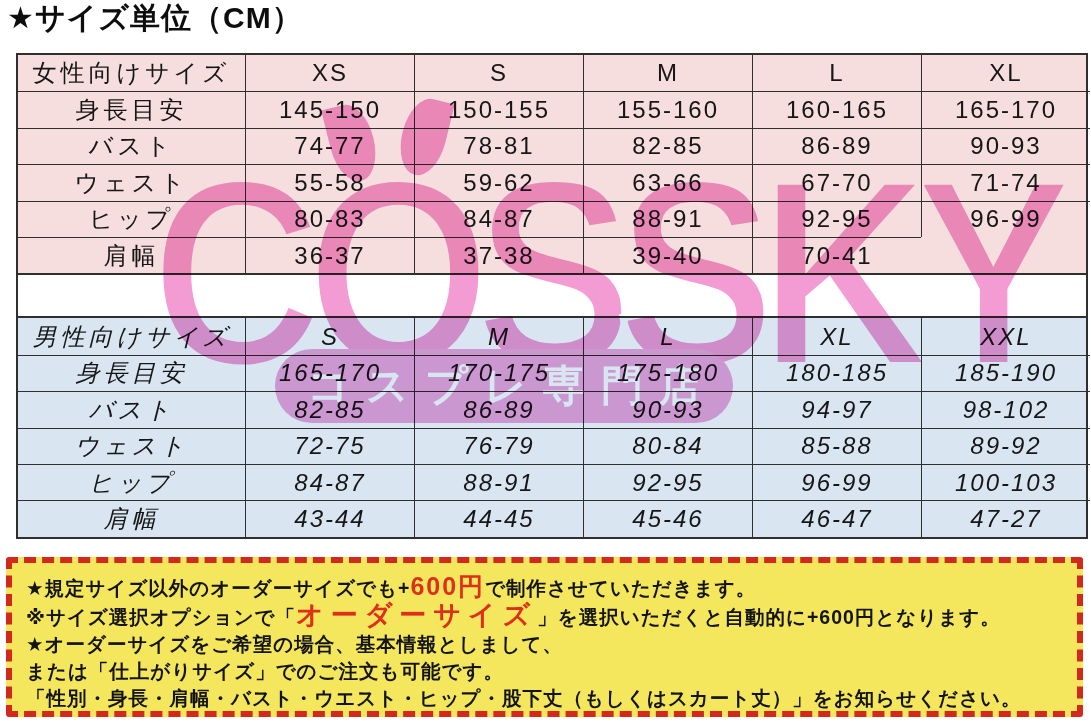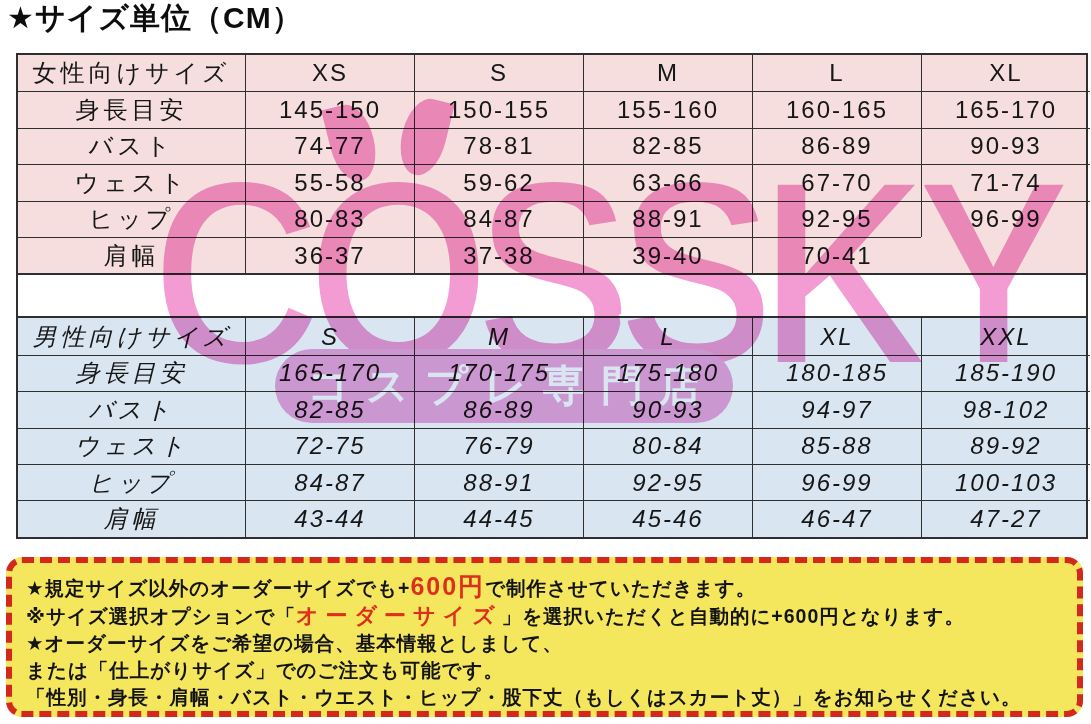--- a/index.html
+++ b/index.html
@@ -14,27 +14,27 @@
               border-left:1px solid #2f2f2f;border-top:1px solid #2f2f2f;
               font-size:24px;letter-spacing:2px;white-space:nowrap;overflow:hidden;color:#161616;}
   .size-table .cell:nth-child(-n+6){border-top:none;}
   .size-table .cell:nth-child(6n+1){border-left:none;}
   .size-table .cell.lab{letter-spacing:4px;}
   #women-table{background:#f5dedd;}
   #men-table{background:#d9e6f2;font-style:italic;}
   .table-gap{height:41px;border-left:2px solid #2f2f2f;border-right:2px solid #2f2f2f;
              box-sizing:border-box;background:transparent;}
   .note-box{position:absolute;left:6px;top:557px;width:1077px;height:160px;box-sizing:border-box;
-            background:#f4e75e;border:6px dashed #d3291c;border-radius:16px;
+            background:#f4e75e;border:6px dashed #d3291c;border-radius:3px;
             padding:10px 14px 0 14px;}
   .note-line{font-size:19.5px;line-height:27px;font-weight:bold;letter-spacing:1px;
              color:#141414;white-space:nowrap;}
   .note-line .seg-normal{color:#141414;}
   .note-line .seg-price{color:#dd2f1b;font-weight:bold;font-size:25px;letter-spacing:2px;}
-  .note-line .seg-highlight{color:#dd2f1b;font-weight:bold;font-size:22px;letter-spacing:7px;}
+  .note-line .seg-highlight{color:#dd2f1b;font-weight:bold;font-size:27px;letter-spacing:7px;}
   
   .watermark{position:absolute;inset:0;z-index:5;pointer-events:none;
              mix-blend-mode:multiply;opacity:0.72;text-align:right;}
   .wm-logo{position:absolute;left:150px;top:150px;font-size:240px;line-height:240px;
            font-weight:bold;letter-spacing:-18px;color:#ee74c2;
            -webkit-text-stroke:7px #ffffff;transform:scaleY(1.12);transform-origin:50% 40%;}
   .wm-ear{position:absolute;width:44px;height:78px;background:#ee74c2;}
   .wm-ear.e1{left:330px;top:104px;border-radius:0 50% 50% 50%;transform:rotate(-14deg);}
   .wm-ear.e2{left:402px;top:98px;border-radius:50% 0 50% 50%;transform:rotate(14deg);}
   .wm-pill{position:absolute;left:275px;top:349px;width:458px;height:74px;border-radius:37px;

